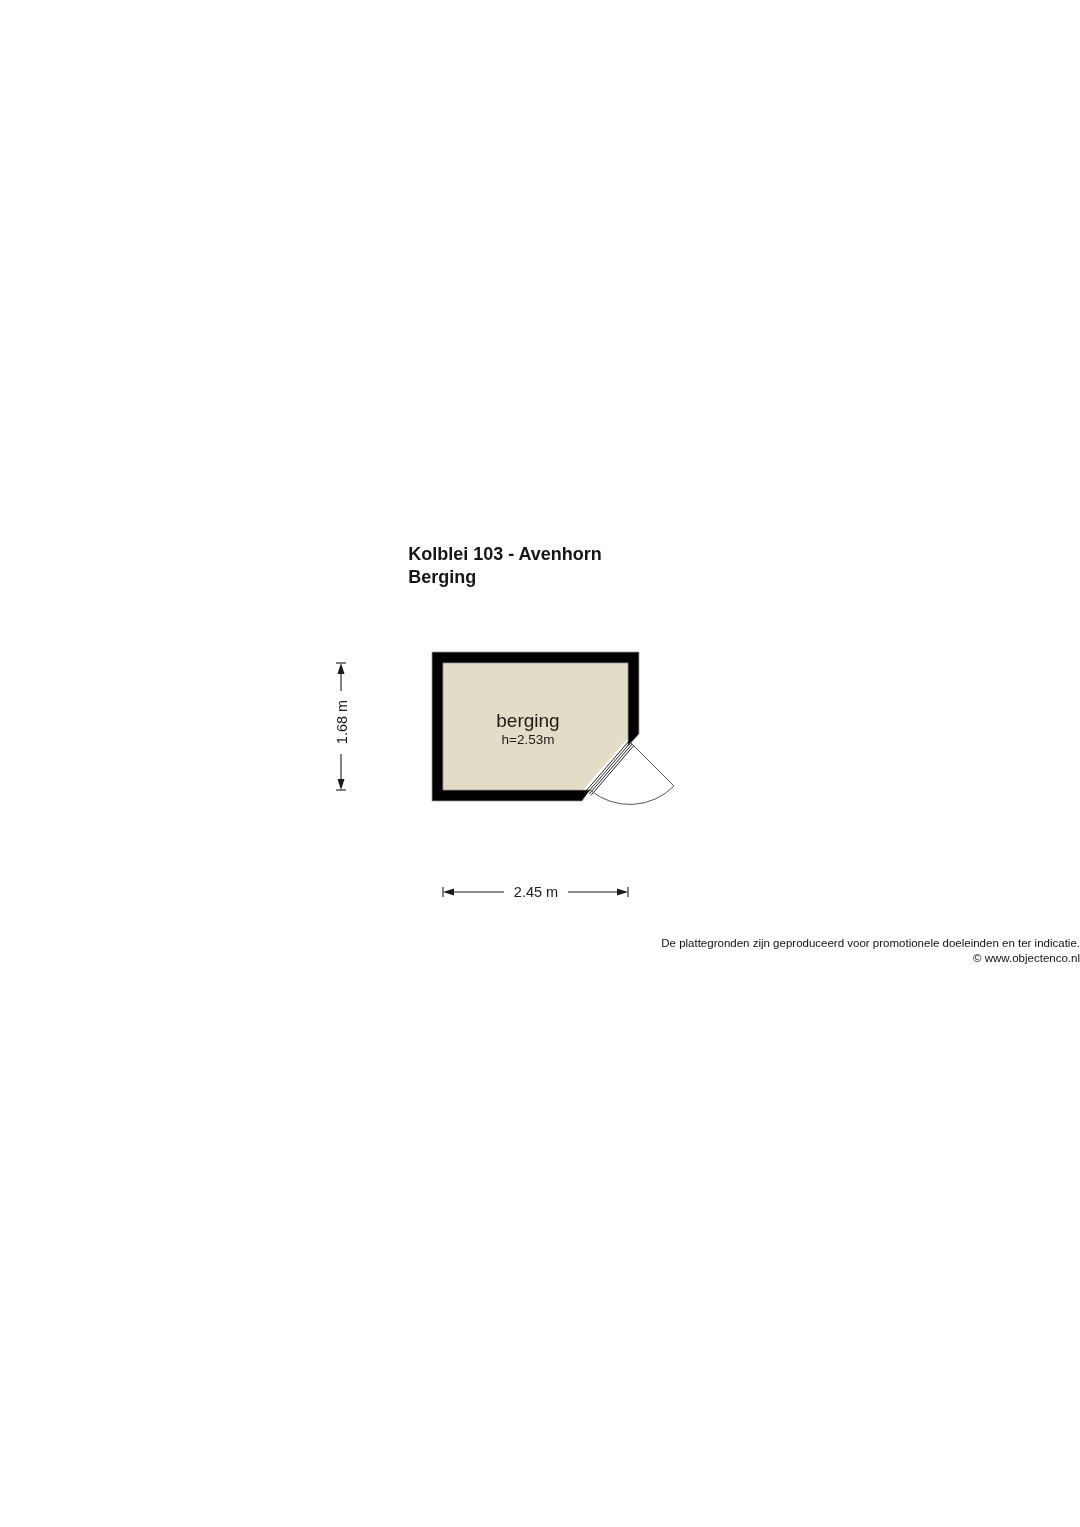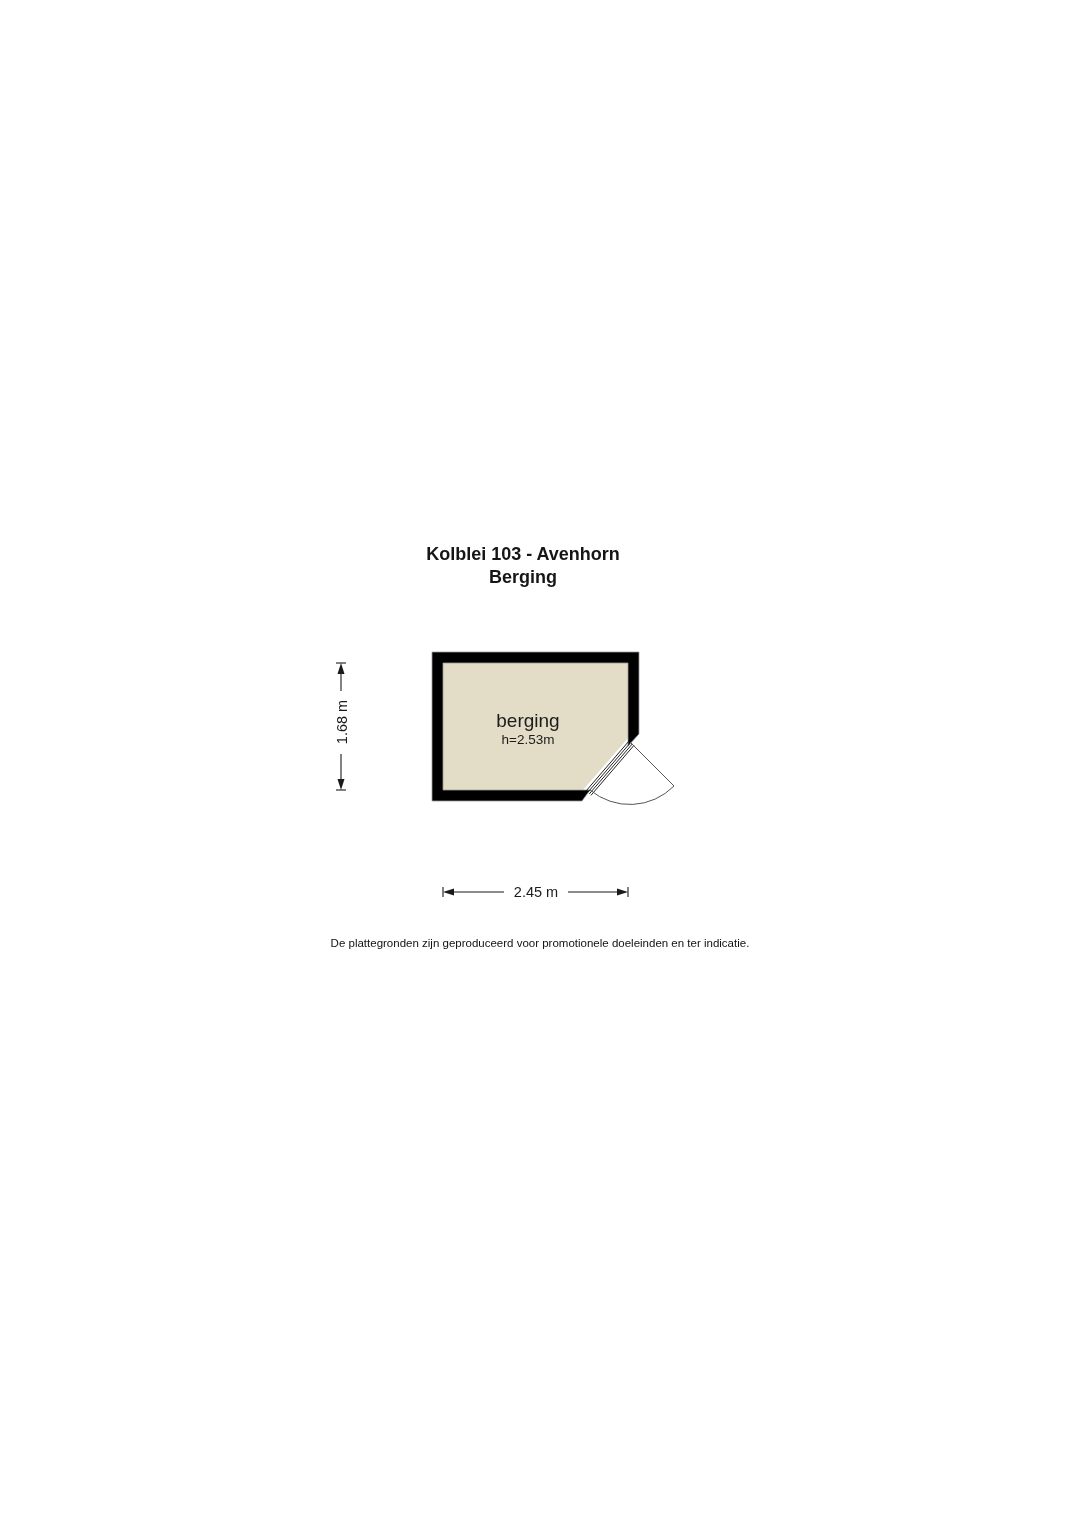--- a/index.html
+++ b/index.html
@@ -10,24 +10,23 @@
   body {
     width: 1080px;
     height: 1527px;
     position: relative;
     font-family: "Liberation Sans", sans-serif;
     color: #1a1a1a;
     overflow: hidden;
   }
   .title-block {
     position: absolute;
-    left: 523px;
+    left: 505px;
     top: 543px;
     transform: translateX(-50%);
-    text-align: center;
     font-weight: bold;
     font-size: 18px;
     line-height: 23px;
     color: #161616;
     white-space: nowrap;
   }
   .plan-svg {
     position: absolute;
     left: 300px;
     top: 630px;
@@ -44,21 +43,21 @@
     font-size: 13.5px;
   }
   .dim-text {
     font-size: 14.5px;
   }
   .footer-block {
     position: absolute;
     left: 0;
     top: 936px;
     width: 1080px;
-    text-align: center;
+    text-align: right;
     font-size: 11.5px;
     line-height: 14.5px;
     color: #111111;
   }
 </style>
 </head>
 <body>
 
 <div class="title-block">
   <div>Kolblei 103 - Avenhorn</div>
@@ -101,13 +100,14 @@
     <line x1="448" y1="892" x2="504" y2="892"></line>
     <line x1="568" y1="892" x2="623" y2="892"></line>
   </g>
   <path d="M443,892 L454,888.5 L454,895.5 Z" fill="#1a1a1a"></path>
   <path d="M628,892 L617,888.5 L617,895.5 Z" fill="#1a1a1a"></path>
   <text class="dim-text" x="536" y="897" text-anchor="middle">2.45 m</text>
 </svg>
 
 <div class="footer-block">
   <div>De plattegronden zijn geproduceerd voor promotionele doeleinden en ter indicatie.</div>
+  <div>© www.objectenco.nl</div>
 </div>
 
 </body></html>

